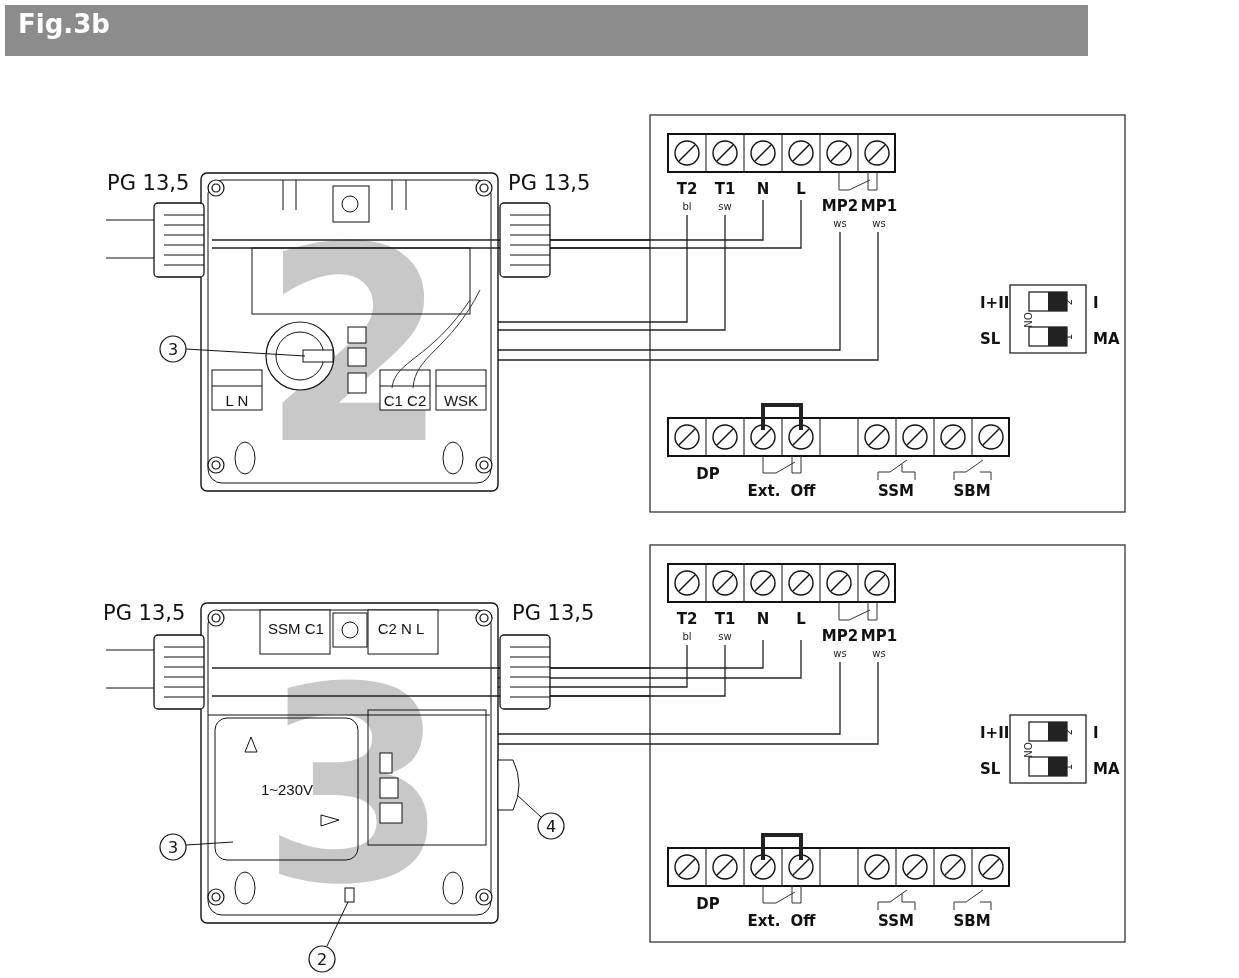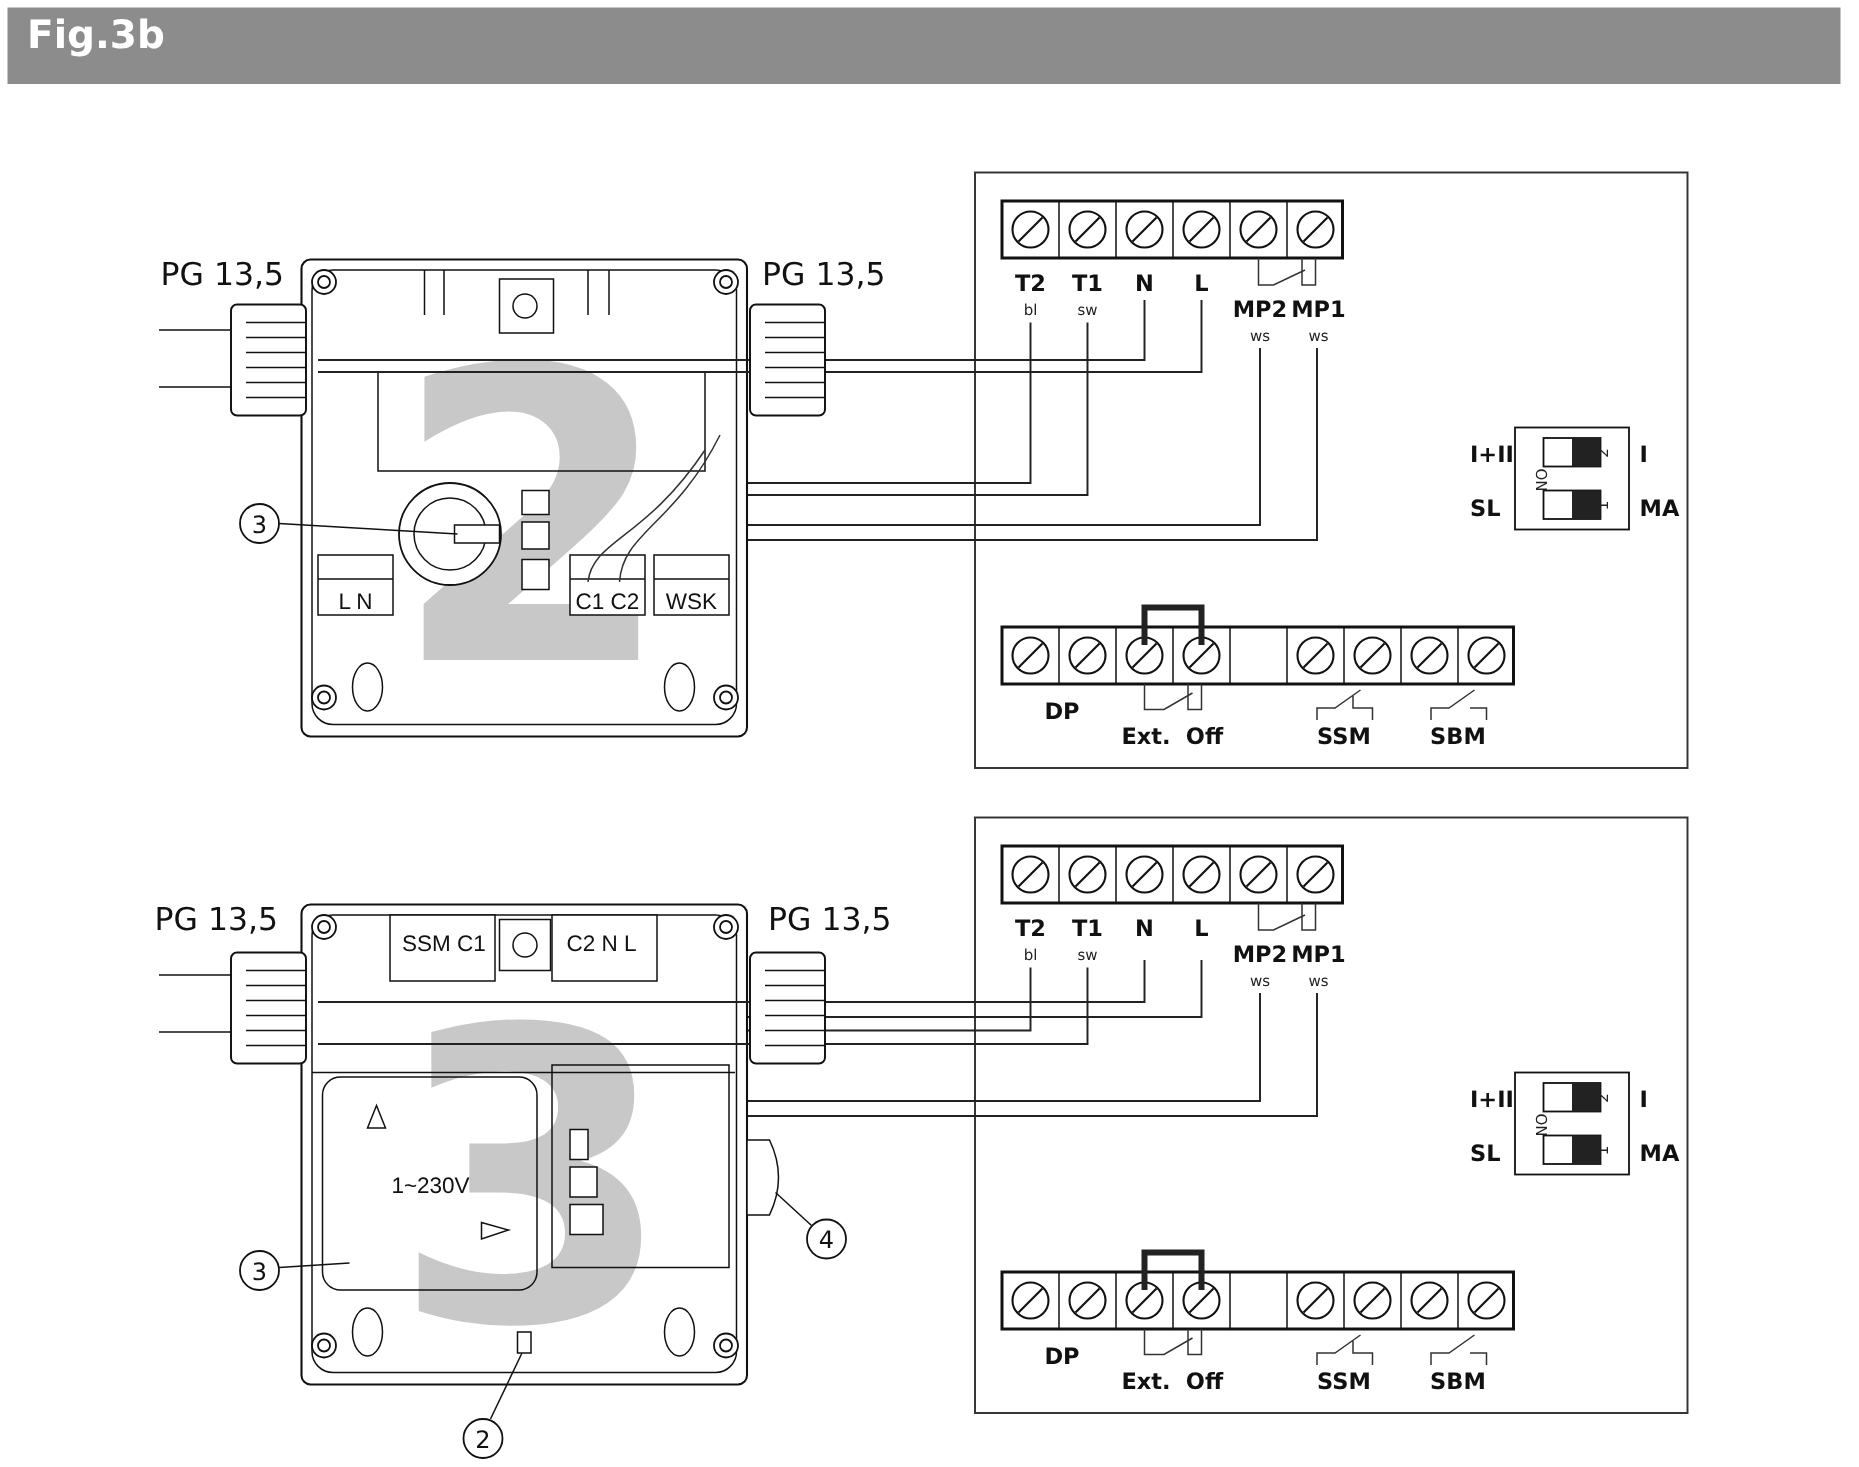--- a/index.html
+++ b/index.html
@@ -1,17 +1,17 @@
 <!DOCTYPE html>
 <html><head>
 <meta charset="utf-8">
 <style>
   html, body { margin: 0; padding: 0; background: #ffffff; }
   body { width: 1239px; height: 978px; position: relative; overflow: hidden; font-family: "DejaVu Sans", sans-serif; }
-  .header-bar { position: absolute; left: 5px; top: 5px; width: 1222px; height: 51px; background: #8c8c8c; }
+  .header-bar { position: absolute; left: 5px; top: 5px; width: 1083px; height: 51px; background: #8c8c8c; }
   .header-title { position: absolute; left: 13px; top: 4px; color: #ffffff; font-weight: bold; font-size: 26px; font-family: "DejaVu Sans", sans-serif; letter-spacing: 0px; }
   svg { position: absolute; left: 0; top: 0; }
   .lbl { font-family: "DejaVu Sans", sans-serif; fill: #111; }
   .bold { font-weight: bold; }
   .pg { font-family: "DejaVu Sans", sans-serif; font-size: 21px; fill: #111; }
   .term { font-family: "Liberation Sans", sans-serif; font-size: 15px; fill: #111; }
   .sm { font-family: "DejaVu Sans", sans-serif; font-size: 10px; fill: #222; }
   .wire { stroke: #222; stroke-width: 1.3; fill: none; }
   .thin { stroke: #333; stroke-width: 1; fill: none; }
 </style>

